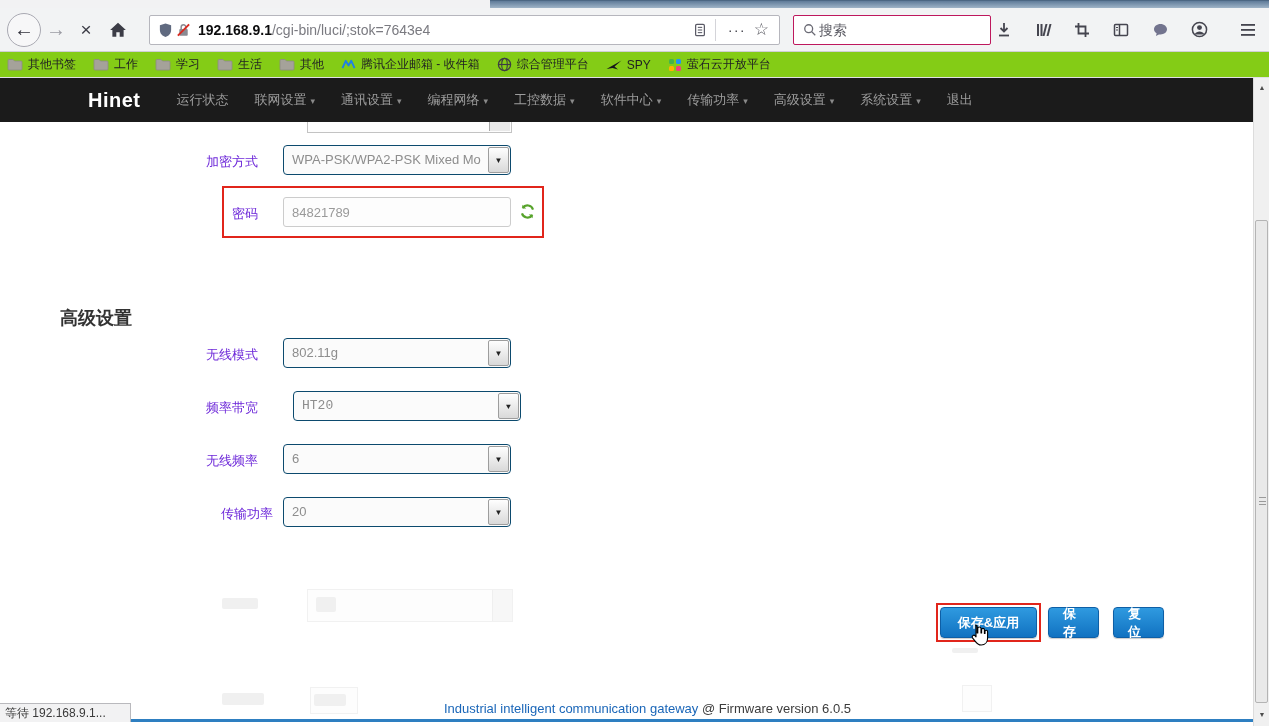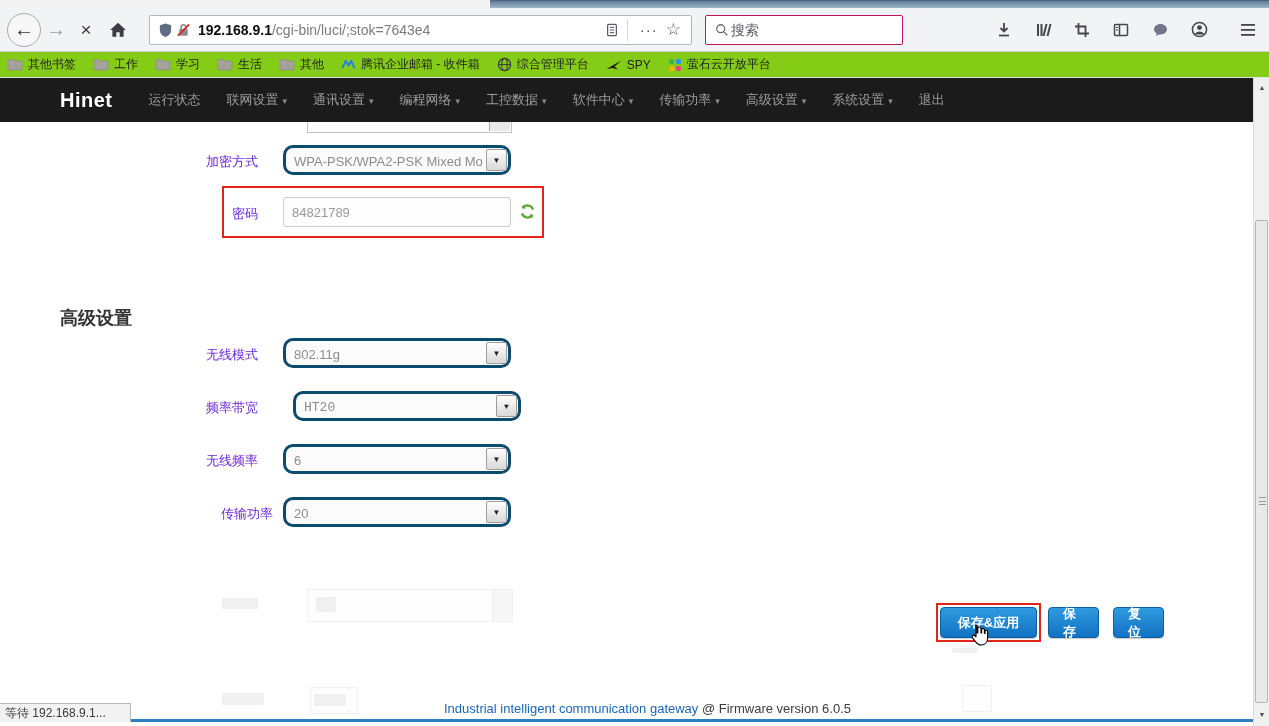--- a/index.html
+++ b/index.html
@@ -16,21 +16,21 @@
 
   
   .toolbar { position:absolute; top:8px; left:0; width:1269px; height:44px;
     background:#f2f3f4; border-bottom:1px solid #cfcfd4; display:flex; align-items:center; }
   .nav-btn { display:flex; align-items:center; justify-content:center; color:#2f2f39; }
   .back-circle { width:34px; height:34px; border:1px solid #a9a9b2; border-radius:50%;
     background:#f7f7f8; font-size:20px; margin-left:7px; }
   .fwd { width:30px; font-size:20px; color:#9a9aa2; }
   .stop { width:30px; font-size:19px; color:#3c3c46; }
   .home { width:34px; }
-  .urlbar { margin-left:14px; width:543px; height:30px; background:#fff;
+  .urlbar { margin-left:14px; width:631px; height:30px; background:#fff;
     border:1px solid #b6b6bd; border-radius:2px; display:flex; align-items:center; padding:0 6px; }
   .urlbar .sep { width:1px; height:22px; background:#d4d4d9; margin:0 6px; }
   .url-text { flex:1; font-size:14px; white-space:nowrap; overflow:hidden; margin-left:6px; }
   .url-domain { color:#0c0c0d; font-weight:bold; }
   .url-path { color:#7a7a80; }
   .pa-dots { font-size:15px; color:#4a4a52; letter-spacing:1px; padding:0 6px; }
   .star { font-size:17px; color:#57575f; padding:0 4px 0 2px; }
   .searchbox { margin-left:13px; width:198px; height:30px; background:#fff;
     border:1px solid #be185d; border-radius:2px; display:flex; align-items:center; padding:0 7px; }
   .searchbox input { border:none; outline:none; width:150px; font-size:14px;
@@ -41,31 +41,31 @@
   .hamburger { margin-left:10px; }
 
   
   .bookmarks { position:absolute; top:52px; left:0; width:1269px; height:26px; background:#84cc16;
     border-bottom:1px solid #e0e0e3; display:flex; align-items:center; padding-left:7px; gap:17px; }
   .bm { display:flex; align-items:center; gap:5px; font-size:12px; color:#1f1f23; white-space:nowrap; }
 
   
   .sitenav { position:absolute; top:78px; left:0; width:1253px; height:44px; background:#1b1b1b;
     display:flex; align-items:center; }
-  .logo { color:#ffffff; font-size:20px; font-weight:bold; margin-left:60px; letter-spacing:0.5px; }
+  .logo { color:#ffffff; font-size:20px; font-weight:bold; margin-left:88px; letter-spacing:0.5px; }
   .menu { display:flex; align-items:center; gap:26px; margin-left:36px; }
   .menu-item { color:#9d9d9d; font-size:13px; white-space:nowrap; cursor:default; }
   .menu-item .crt { font-size:9px; margin-left:4px; color:#8a8a8a; }
 
   
   .content { position:absolute; top:122px; left:0; width:1253px; height:604px; background:#ffffff; }
 
   .row-label { position:absolute; width:120px; text-align:right; font-size:13px; color:#6d28d9; }
   .select { position:absolute; width:228px; height:30px; background:#fbfbfb;
-    border:3px solid #0c4a6e; border-radius:10px; }
+    border:1px solid #0c4a6e; border-radius:4px; }
   .select .val { display:block; line-height:28px; padding-left:8px; padding-right:26px;
     font-size:13px; color:#8d8d8d; white-space:nowrap; overflow:hidden; }
   .select .btn { position:absolute; top:1px; right:1px; bottom:1px; width:21px;
     background:linear-gradient(#fefefe,#d9d9d9); border:1px solid #9d9d9d; border-radius:2px;
     display:flex; align-items:center; justify-content:center; font-size:8px; color:#222; }
   .text-input { position:absolute; width:228px; height:30px; background:#fdfdfd;
     border:1px solid #cccccc; border-radius:3px; font-size:13px; color:#9a9a9a; padding-left:8px;
     font-family:"Liberation Sans",sans-serif; outline:none; }
   .red-box { position:absolute; border:2px solid #e1251b; }
   .section-h { position:absolute; font-size:18px; font-weight:bold; color:#333; }

